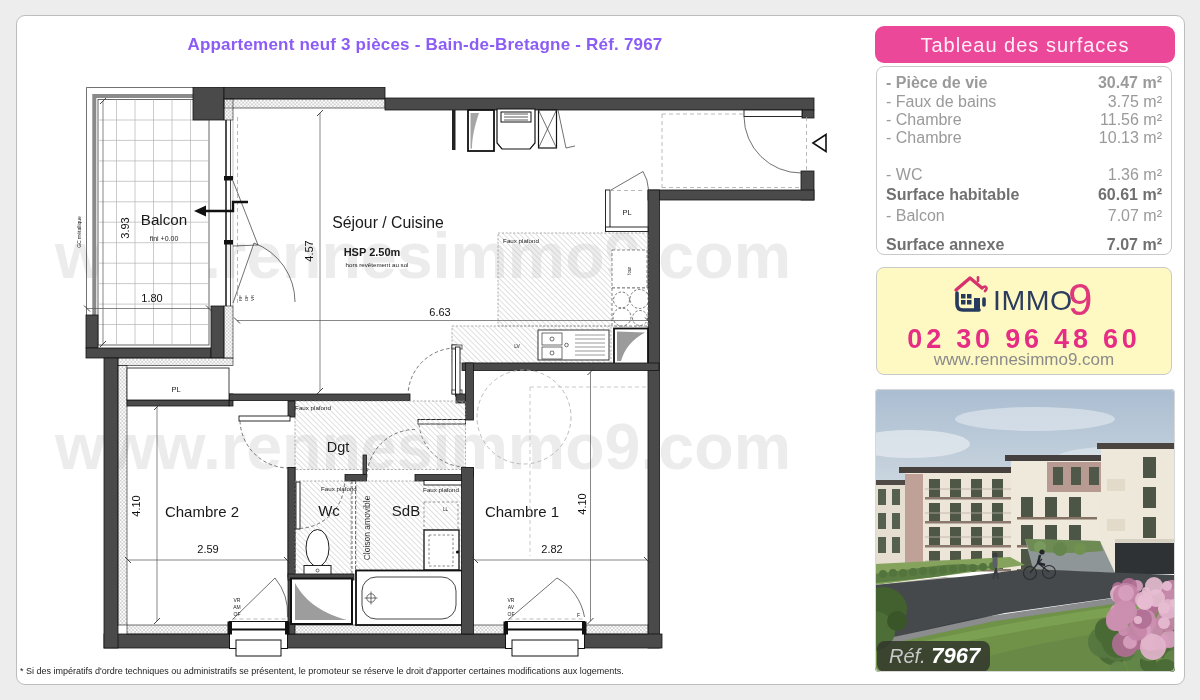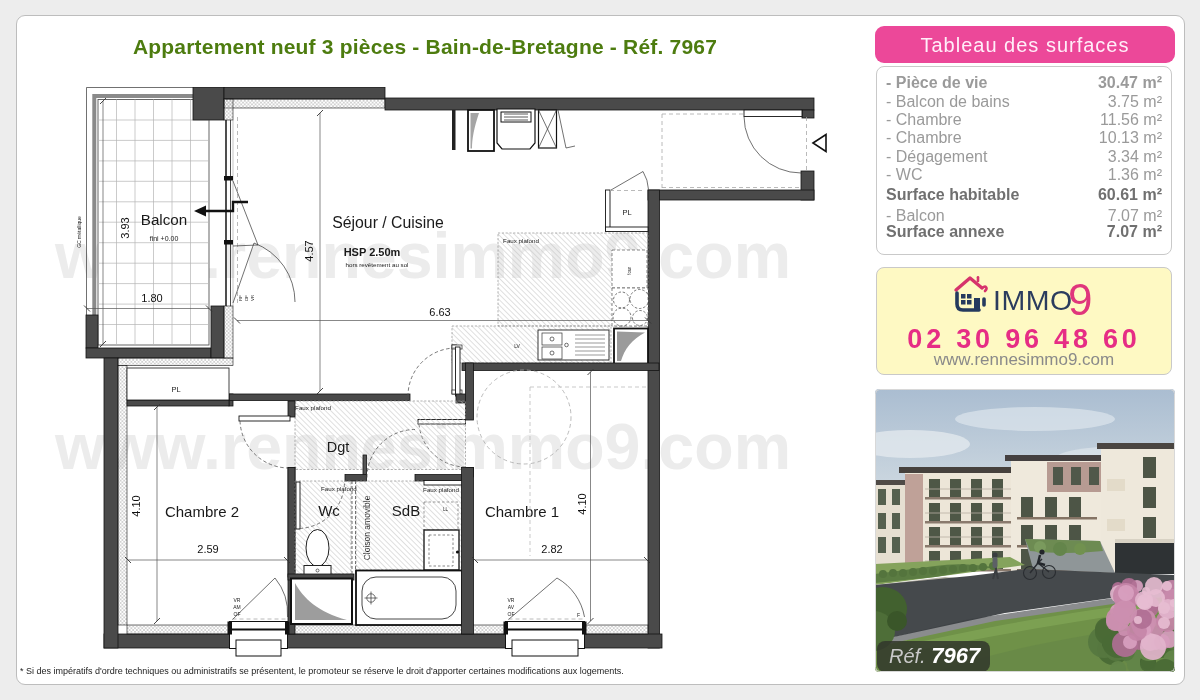--- a/index.html
+++ b/index.html
@@ -1,18 +1,18 @@
 <!DOCTYPE html>
 <html><head>
 <meta charset="utf-8">
 <style>
   html,body{margin:0;padding:0;}
   body{width:1200px;height:700px;background:#ededed;font-family:"Liberation Sans",sans-serif;overflow:hidden;position:relative;}
   #card{position:absolute;left:16px;top:15px;width:1167px;height:668px;background:#fff;border:1px solid #bdbdbd;border-radius:9px;}
-  #title{position:absolute;left:0;top:35px;width:850px;text-align:center;font-size:21px;font-weight:bold;color:#4d7c0f;letter-spacing:0.2px;}
+  #title{position:absolute;left:0;top:35px;width:850px;text-align:center;font-size:17px;font-weight:bold;color:#8b5cf6;letter-spacing:0.2px;}
   #plan{position:absolute;left:0;top:0;}
   
   #sb-head{position:absolute;left:875px;top:26px;width:300px;height:37px;background:#ec4899;border-radius:9px;color:#ffeef9;text-align:center;font-size:20px;line-height:38px;letter-spacing:1px;}
   #sb-list{position:absolute;left:876px;top:66px;width:296px;height:189px;background:#fff;border:1px solid #c9c9c9;border-radius:8px;box-sizing:border-box;font-size:16px;color:#9a9a9a;}
   .row{position:absolute;left:9px;right:9px;height:18px;line-height:18px;}
   .row .l{position:absolute;left:0;}
   .row .r{position:absolute;right:0;}
   .row.b{color:#707070;font-weight:bold;}
   #sb-logo{position:absolute;left:876px;top:267px;width:296px;height:108px;background:#fef9c3;border:1px solid #c9c9c9;border-radius:8px;box-sizing:border-box;}
   #phone{position:absolute;left:0;top:55.5px;width:100%;text-align:center;font-size:27px;font-weight:bold;color:#e62d85;letter-spacing:3.8px;}
@@ -253,48 +253,44 @@
     <line x1="472" y1="563" x2="478" y2="557" stroke="#333" stroke-width="0.9" transform="rotate(90 475 560)"></line>
     <line x1="644" y1="563" x2="650" y2="557" stroke="#333" stroke-width="0.9" transform="rotate(90 647 560)"></line>
   </svg>
 <div id="sb-head">Tableau des surfaces</div>
 <div id="sb-list">
   <div class="row" style="top:7.3px;font-weight:bold;">
       <span class="l">- Pièce de vie</span>
       <span class="r">30.47 m²</span>
     </div>
   <div class="row" style="top:25.6px;">
-      <span class="l">- Balcon de bains</span>
+      <span class="l">- Faux de bains</span>
       <span class="r">3.75 m²</span>
     </div>
   <div class="row" style="top:43.9px;">
       <span class="l">- Chambre</span>
       <span class="r">11.56 m²</span>
     </div>
   <div class="row" style="top:62.2px;">
       <span class="l">- Chambre</span>
       <span class="r">10.13 m²</span>
     </div>
-  <div class="row" style="top:80.5px;">
-      <span class="l">- Dégagement</span>
-      <span class="r">3.34 m²</span>
-    </div>
   <div class="row" style="top:98.8px;">
       <span class="l">- WC</span>
       <span class="r">1.36 m²</span>
     </div>
   <div class="row b" style="top:119px;">
       <span class="l">Surface habitable</span>
       <span class="r">60.61 m²</span>
     </div>
   <div class="row" style="top:139.6px;">
       <span class="l">- Balcon</span>
       <span class="r">7.07 m²</span>
     </div>
-  <div class="row b" style="top:156px;">
+  <div class="row b" style="top:169px;">
       <span class="l">Surface annexe</span>
       <span class="r">7.07 m²</span>
     </div>
 </div>
 <div id="sb-logo">
 
 <svg width="296" height="56" viewBox="0 0 296 56" style="position:absolute;left:0;top:2px;">
 <g transform="translate(77,4)">
  <path d="M2,16 L16,4 L28,14" fill="none" stroke="#d6336c" stroke-width="3.4" stroke-linecap="round" stroke-linejoin="round"></path>
  <path d="M24,7 L24,3.2" stroke="#d6336c" stroke-width="2.6" stroke-linecap="round"></path>

